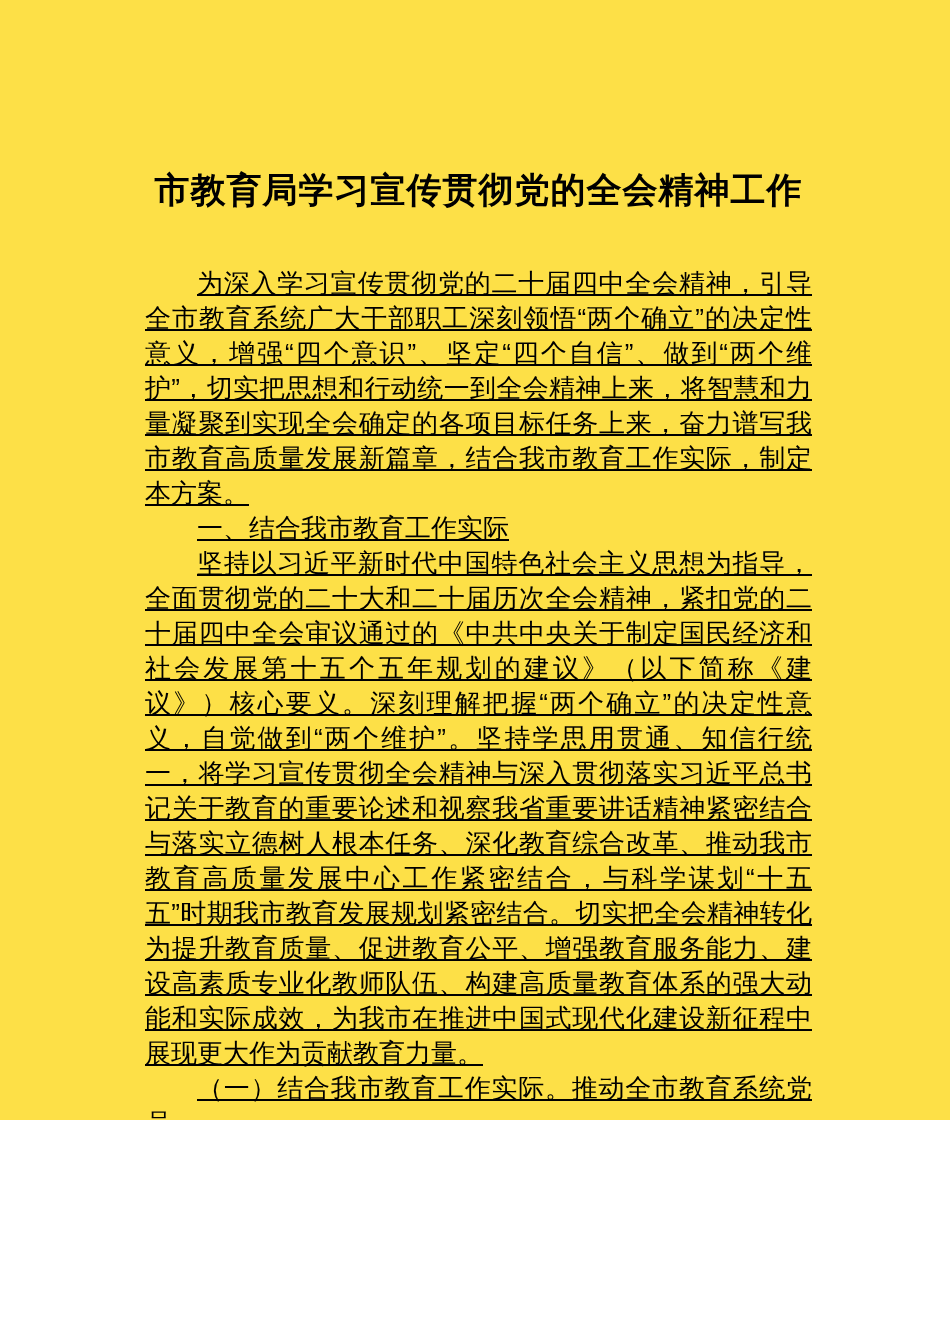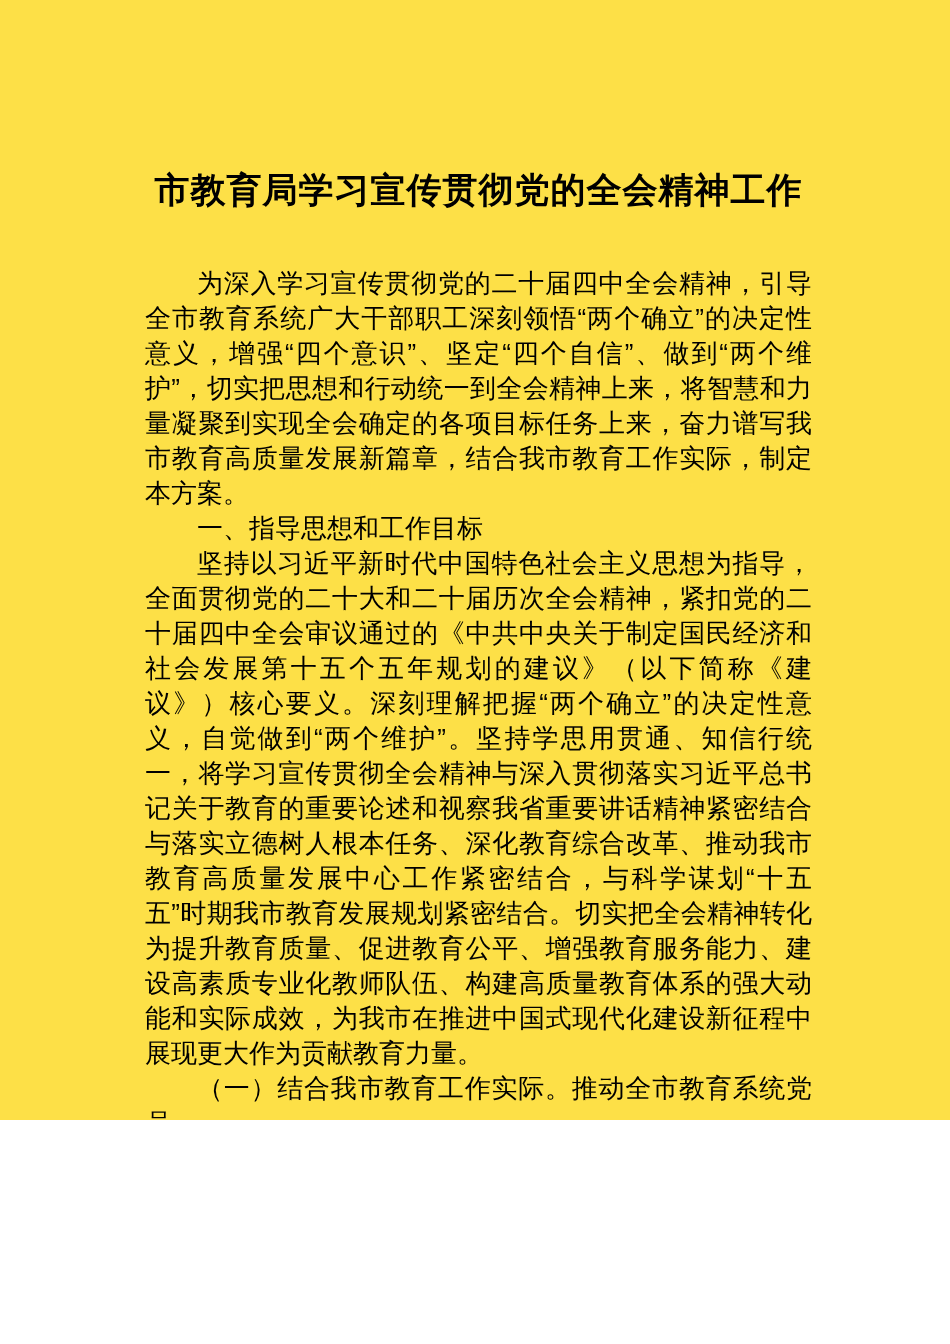--- a/index.html
+++ b/index.html
@@ -33,20 +33,21 @@
   .doc-body {
     font-size: 26px;
     line-height: 35px;
     text-align: justify;
     color: #000000;
   }
   .doc-body p {
     margin: 0;
     padding: 0;
     text-indent: 2em;
+    text-decoration: underline;
   }
   .page-number {
     position: absolute;
     left: 0;
     right: 0;
     top: 1188px;
     text-align: center;
     font-family: "Liberation Serif", serif;
     font-size: 25px;
     font-weight: 400;
@@ -57,20 +58,20 @@
 <body>
 
 <div class="page">
 
   <h1 class="doc-title">
     <span class="title-line">市教育局学习宣传贯彻党的全会精神工作</span>
   </h1>
 
   <div class="doc-body">
     <p>为深入学习宣传贯彻党的二十届四中全会精神，引导全市教育系统广大干部职工深刻领悟“两个确立”的决定性意义，增强“四个意识”、坚定“四个自信”、做到“两个维护”，切实把思想和行动统一到全会精神上来，将智慧和力量凝聚到实现全会确定的各项目标任务上来，奋力谱写我市教育高质量发展新篇章，结合我市教育工作实际，制定本方案。</p>
-    <p>一、指导思想和工作目标</p>
+    <p>一、结合我市教育工作实际</p>
     <p>坚持以习近平新时代中国特色社会主义思想为指导，全面贯彻党的二十大和二十届历次全会精神，紧扣党的二十届四中全会审议通过的《中共中央关于制定国民经济和社会发展第十五个五年规划的建议》（以下简称《建议》）核心要义。深刻理解把握“两个确立”的决定性意义，自觉做到“两个维护”。坚持学思用贯通、知信行统一，将学习宣传贯彻全会精神与深入贯彻落实习近平总书记关于教育的重要论述和视察我省重要讲话精神紧密结合与落实立德树人根本任务、深化教育综合改革、推动我市教育高质量发展中心工作紧密结合，与科学谋划“十五五”时期我市教育发展规划紧密结合。切实把全会精神转化为提升教育质量、促进教育公平、增强教育服务能力、建设高素质专业化教师队伍、构建高质量教育体系的强大动能和实际成效，为我市在推进中国式现代化建设新征程中展现更大作为贡献教育力量。</p>
     <p>（一）结合我市教育工作实际。推动全市教育系统党员</p>
   </div>
 
   <div class="page-number">1</div>
 
 </div>
 
 </body></html>

